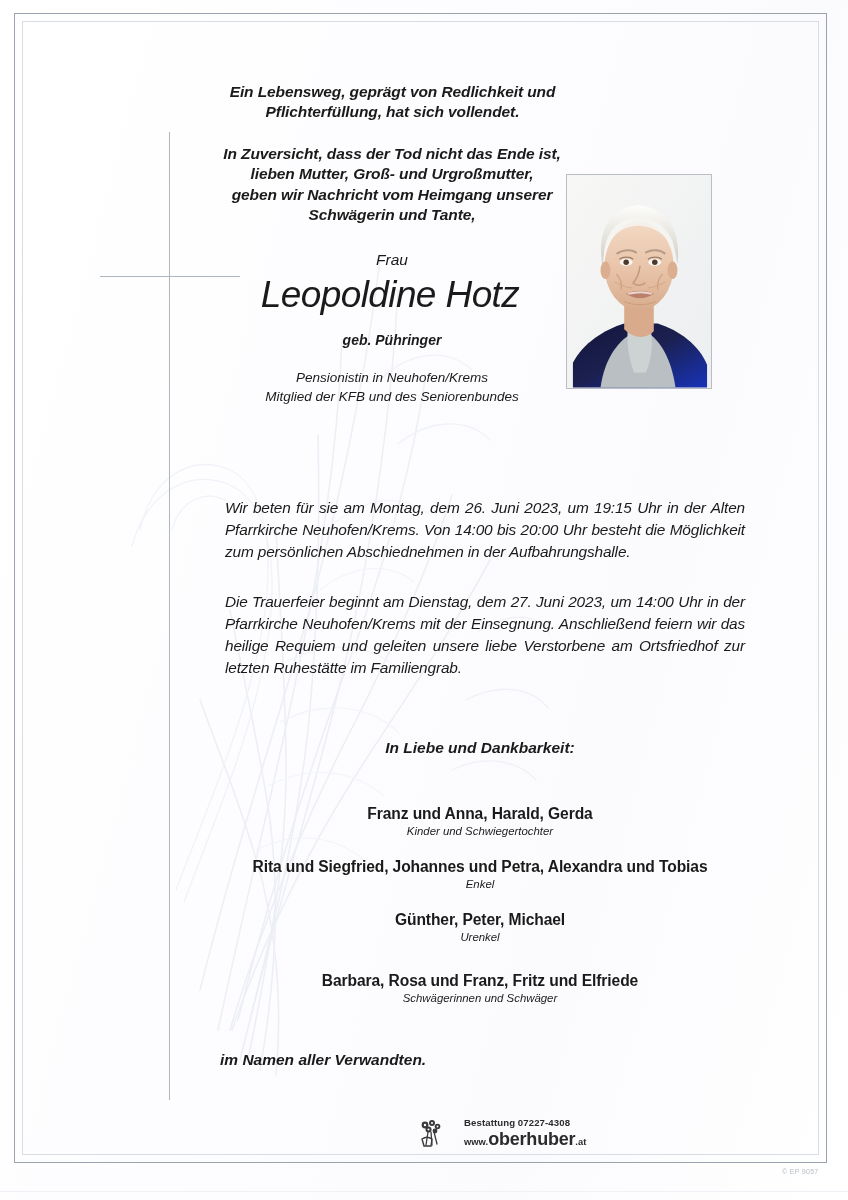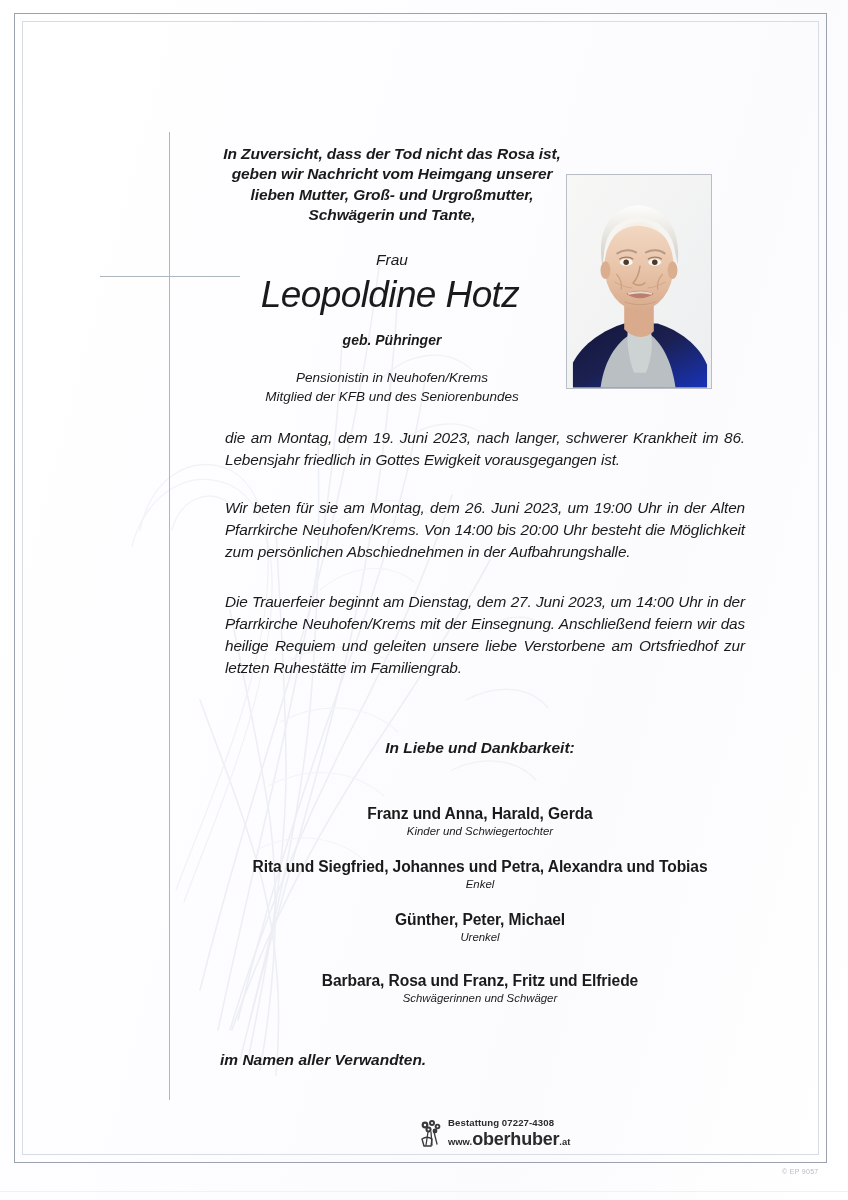--- a/index.html
+++ b/index.html
@@ -219,20 +219,21 @@
     left: 418px;
     top: 1118px;
     display: flex;
     align-items: center;
     gap: 4px;
   }
   .footer-logo { width: 26px; height: 28px; flex: none; }
   .footer-text {
     font-style: normal;
     line-height: 1.12;
+    margin-left: 16px;
   }
   .footer-line1 {
     font-size: 9.6px;
     font-weight: 600;
     color: #2b2b2b;
     letter-spacing: 0.1px;
   }
   .footer-line2 {
     font-size: 9.4px;
     font-weight: 600;
@@ -355,38 +356,41 @@
       <path d="M62,120 C70,118 79,118 86,120" stroke="#e8d8cf" stroke-width="2" fill="none"></path>
 
       <path d="M50,100 C54,104 56,110 55,116" stroke="#cb9d7e" stroke-width="1.1" fill="none"></path>
       <path d="M97,100 C93,104 91,110 92,116" stroke="#cb9d7e" stroke-width="1.1" fill="none"></path>
       <path d="M48,108 C56,112 62,114 66,114" stroke="#d3a687" stroke-width="1" fill="none"></path>
       <path d="M100,108 C92,112 86,114 82,114" stroke="#d3a687" stroke-width="1" fill="none"></path>
       <path d="M58,128 C68,132 80,132 90,128" stroke="#cb9d7e" stroke-width="1" fill="none"></path>
     </svg>
   </div>
 
+  <div class="txt intro-verse">
+    <div>Ein Lebensweg, geprägt von Redlichkeit und</div>
+    <div>Pflichterfüllung, hat sich vollendet.</div>
+  </div>
 
   <div class="txt announce">
-    <div>In Zuversicht, dass der Tod nicht das Rosa ist,</div>
+    <div>In Zuversicht, dass der Tod nicht das Ende ist,</div>
+    <div>lieben Mutter, Groß- und Urgroßmutter,</div>
     <div>geben wir Nachricht vom Heimgang unserer</div>
-    <div>lieben Mutter, Groß- und Urgroßmutter,</div>
     <div>Schwägerin und Tante,</div>
   </div>
 
   <div class="txt frau">Frau</div>
   <div class="txt deceased-name">Leopoldine Hotz</div>
   <div class="txt maiden">geb. Pühringer</div>
   <div class="txt roles">
     <div>Pensionistin in Neuhofen/Krems</div>
     <div>Mitglied der KFB und des Seniorenbundes</div>
   </div>
 
-  <div class="txt para para-death">die am Montag, dem 19. Juni 2023, nach langer, schwerer Krankheit im 86. Lebensjahr friedlich in Gottes Ewigkeit vorausgegangen ist.</div>
-  <div class="txt para para-prayer">Wir beten für sie am Montag, dem 26. Juni 2023, um 19:00 Uhr in der Alten Pfarrkirche Neuhofen/Krems. Von 14:00 bis 20:00 Uhr besteht die Möglichkeit zum persönlichen Abschiednehmen in der Aufbahrungshalle.</div>
+  <div class="txt para para-prayer">Wir beten für sie am Montag, dem 26. Juni 2023, um 19:15 Uhr in der Alten Pfarrkirche Neuhofen/Krems. Von 14:00 bis 20:00 Uhr besteht die Möglichkeit zum persönlichen Abschiednehmen in der Aufbahrungshalle.</div>
   <div class="txt para para-funeral">Die Trauerfeier beginnt am Dienstag, dem 27. Juni 2023, um 14:00 Uhr in der Pfarrkirche Neuhofen/Krems mit der Einsegnung. Anschließend feiern wir das heilige Requiem und geleiten unsere liebe Verstorbene am Ortsfriedhof zur letzten Ruhestätte im Familiengrab.</div>
 
   <div class="txt gratitude">In Liebe und Dankbarkeit:</div>
 
   <div class="family-group fg-0">
     <div class="family-names">Franz und Anna, Harald, Gerda</div>
     <div class="family-rel">Kinder und Schwiegertochter</div>
   </div>
   <div class="family-group fg-1">
     <div class="family-names">Rita und Siegfried, Johannes und Petra, Alexandra und Tobias</div>

